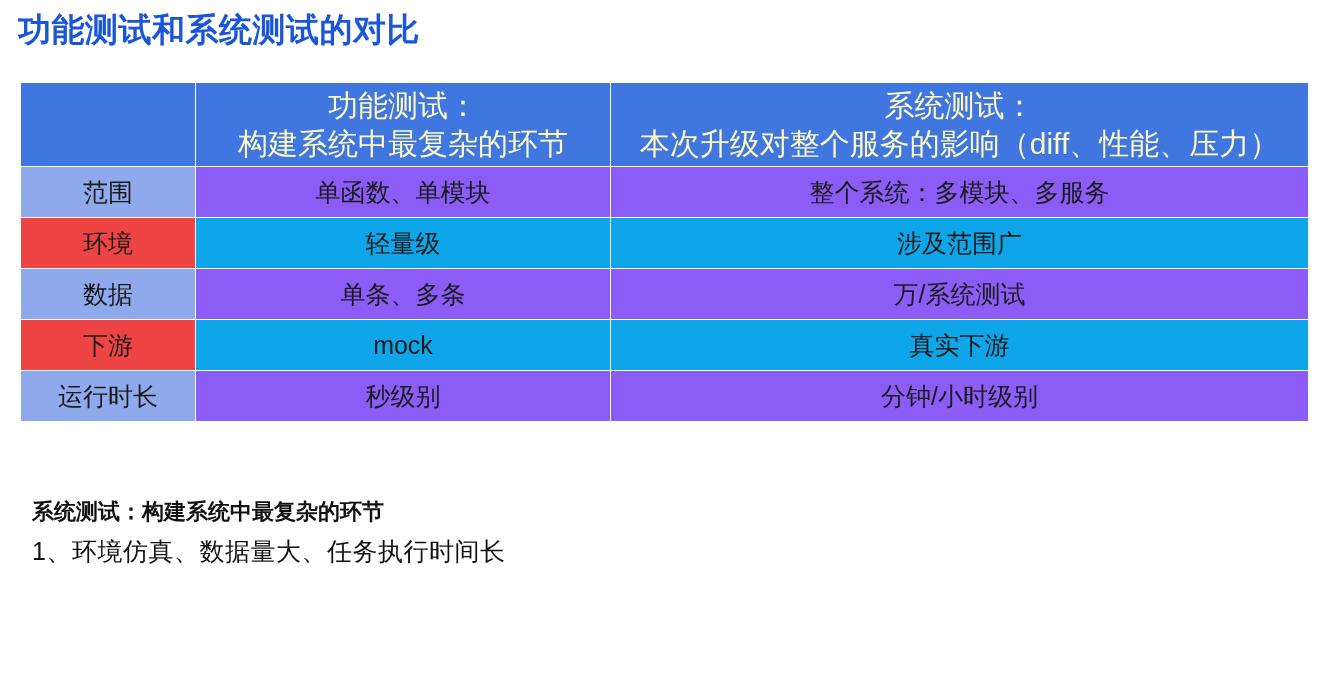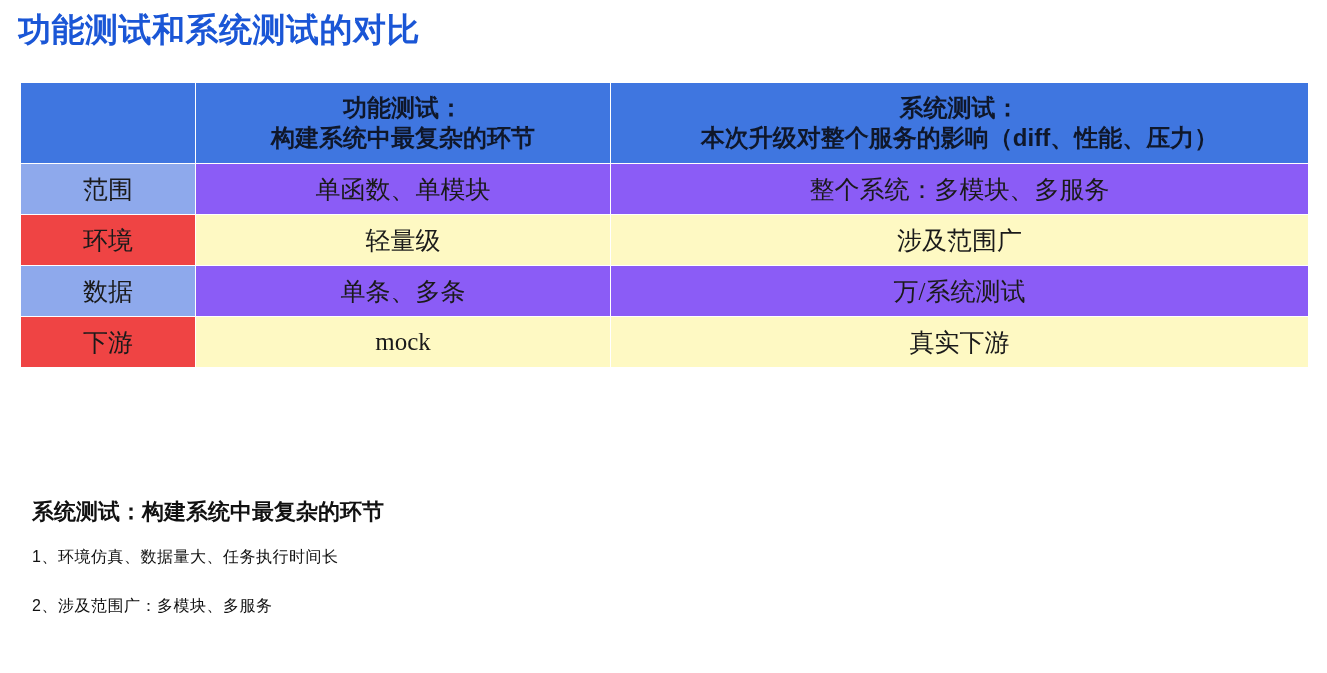--- a/index.html
+++ b/index.html
@@ -41,55 +41,54 @@
   }
   .compare-table td, .compare-table th {
     border: 1px solid #ffffff;
     text-align: center;
     vertical-align: middle;
     padding: 0;
     font-weight: normal;
   }
   .compare-table thead th {
     background: #3f76e0;
-    color: #0f172a;
-    font-size: 24px;
-    font-weight: bold;
+    color: #fef9c3;
+    font-size: 30px;
+    font-weight: normal;
     line-height: 1.25;
     height: 72px;
     padding: 4px 6px;
   }
   .col-label { width: 175px; }
   .col-func  { width: 415px; }
   .col-sys   { width: 698px; }
   .compare-table tbody td {
     height: 50px;
     font-size: 25px;
     color: #1a1a1a;
-    font-family: Liberation Serif, serif;
   }
   .row-odd td  { background: #8b5cf6; }
-  .row-even td { background: #fef9c3; }
+  .row-even td { background: #0ea5e9; }
   .row-odd td.cell-label  { background: #8ea9ec; }
   .row-even td.cell-label { background: #ef4444; }
 
   .notes {
     position: absolute;
     left: 32px;
     top: 497px;
     width: 1240px;
   }
   .notes-heading {
     font-size: 22px;
     font-weight: bold;
     color: #111111;
-    margin-bottom: 20px;
+    margin-bottom: 8px;
   }
   .note-line {
-    font-size: 16px;
+    font-size: 25px;
     color: #111111;
     margin-bottom: 28px;
     letter-spacing: 0.5px;
   }
 </style>
 </head>
 <body>
 
 <div class="slide">
 
@@ -128,22 +127,26 @@
       <tr class="row-odd">
         <td class="cell-label">数据</td>
         <td>单条、多条</td>
         <td>万/系统测试</td>
       </tr>
       <tr class="row-even">
         <td class="cell-label">下游</td>
         <td>mock</td>
         <td>真实下游</td>
       </tr>
+      <tr class="row-odd">
+        <td class="cell-label">运行时长</td>
+        <td>秒级别</td>
+        <td>分钟/小时级别</td>
+      </tr>
     </tbody>
   </table>
 
   <div class="notes">
     <div class="notes-heading">系统测试：构建系统中最复杂的环节</div>
     <div class="note-line">1、环境仿真、数据量大、任务执行时间长</div>
-    <div class="note-line">2、涉及范围广：多模块、多服务</div>
   </div>
 
 </div>
 
 </body></html>

